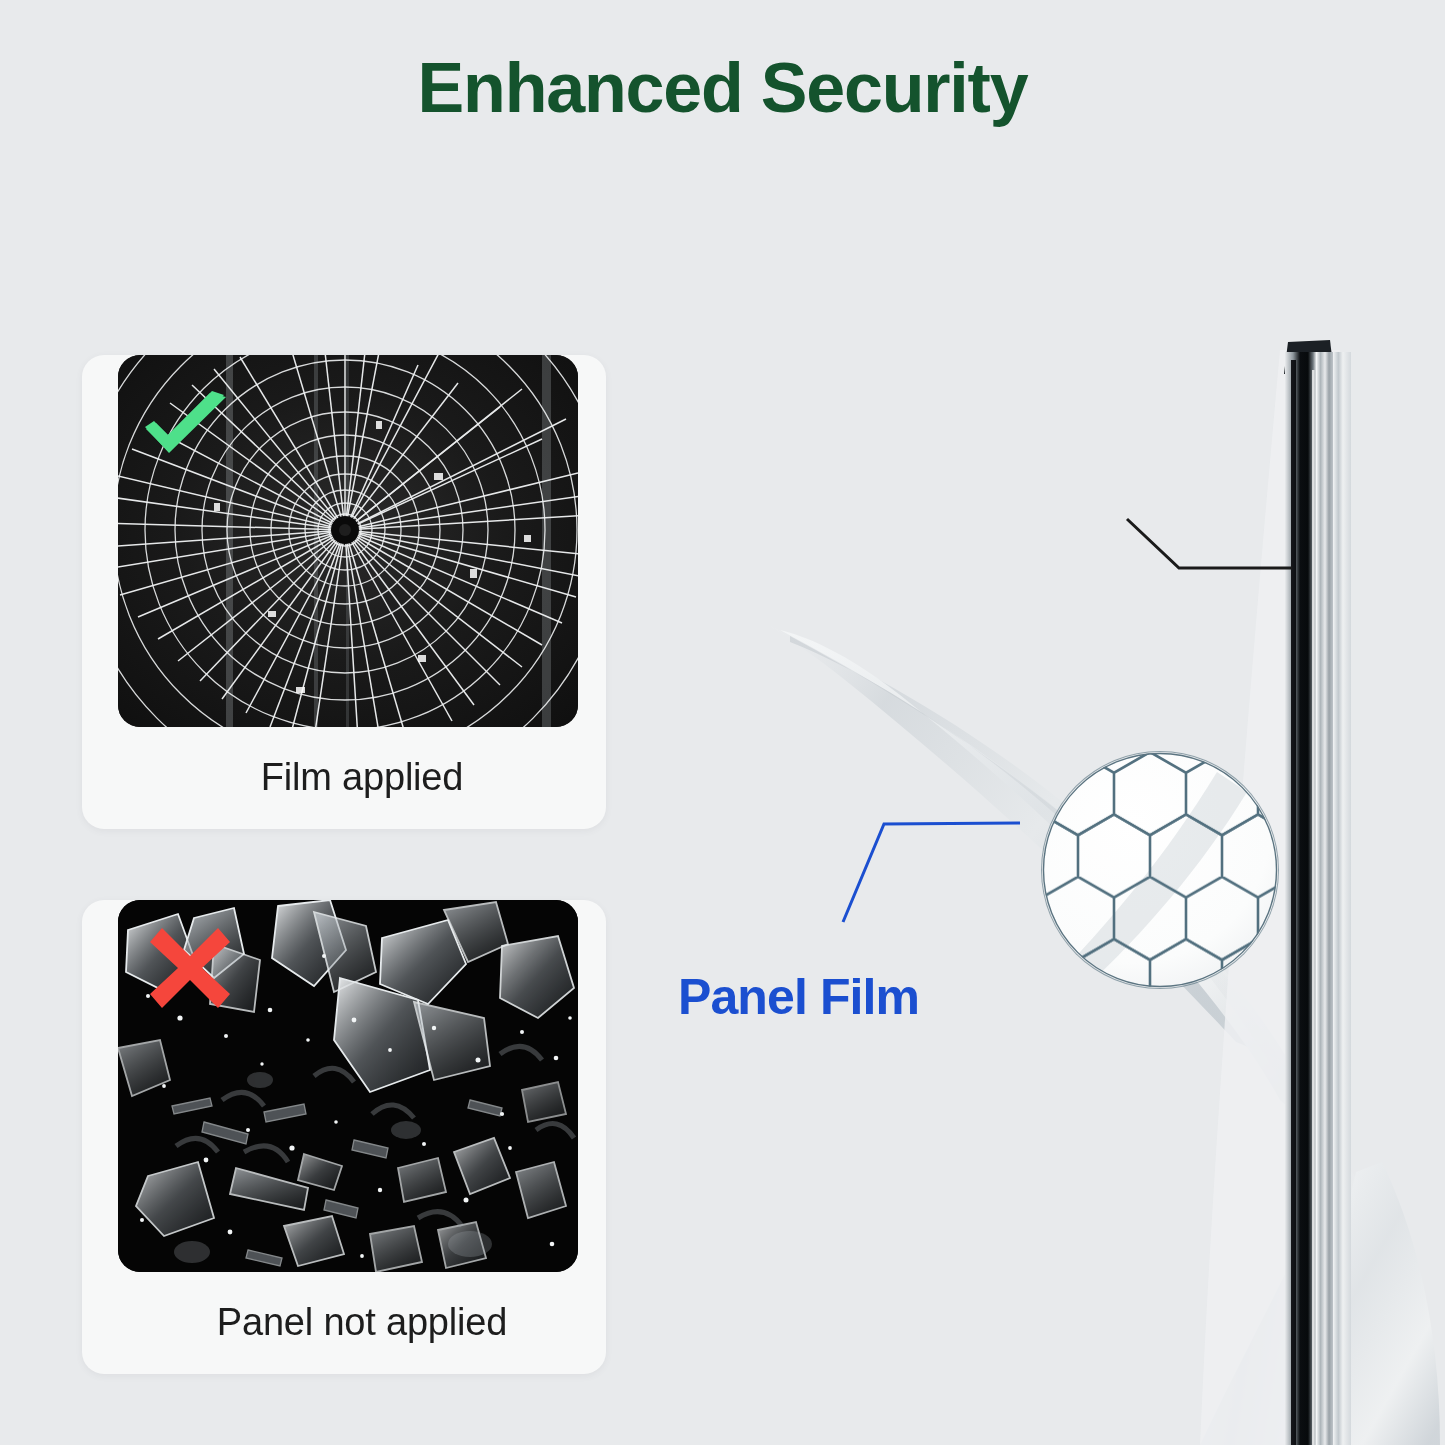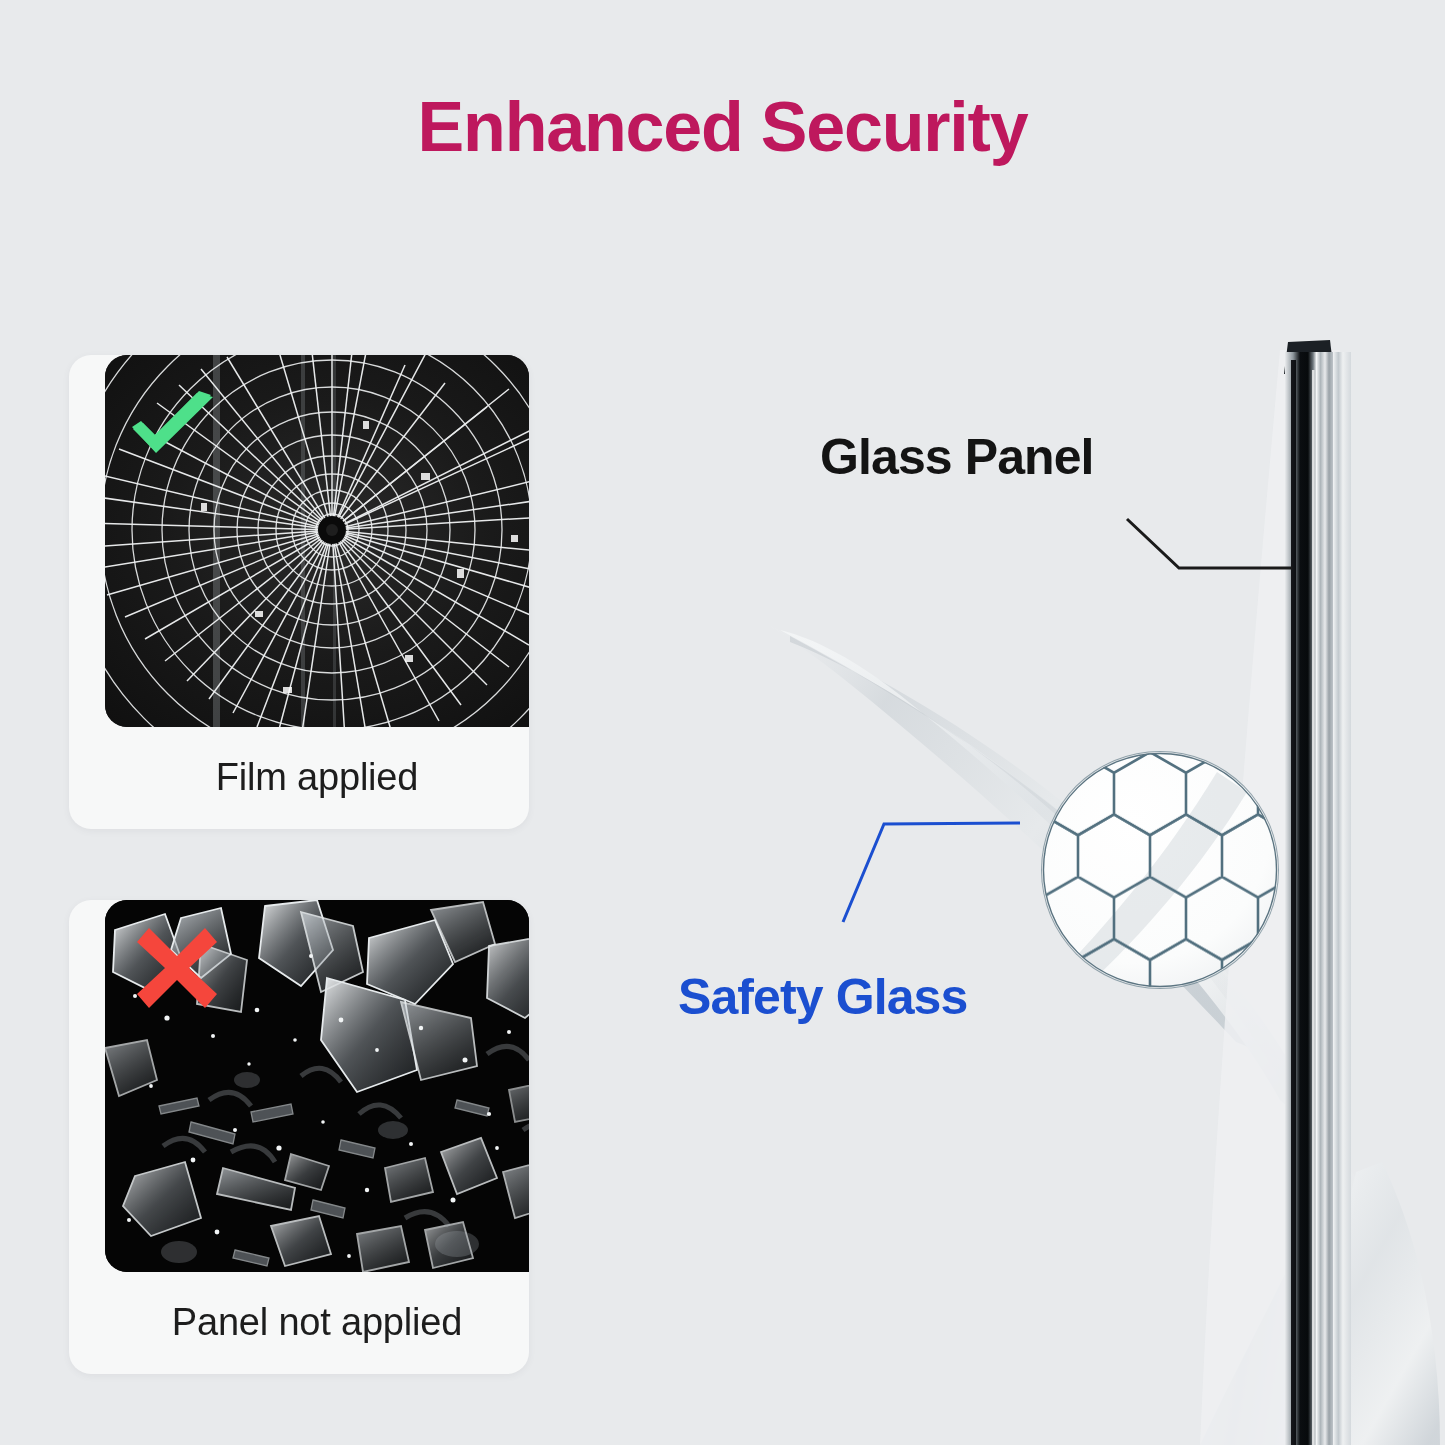--- a/index.html
+++ b/index.html
@@ -29,39 +29,38 @@
     position: absolute;
     left: 0; top: 52px;
     width: 1445px;
     text-align: center;
   }
 
   #page-title {
     font-size: 70px;
     font-weight: bold;
     letter-spacing: -1.2px;
-    color: #be185d;
+    color: #14532d;
     line-height: 1.05;
-    margin-top: 39px;
   }
 
   #subtitle {
     margin: 26px auto 0 auto;
     width: 1200px;
     font-size: 36.5px;
     line-height: 1.45;
     color: #242424;
     letter-spacing: -0.2px;
   }
 
   
   .card {
     position: absolute;
-    left: 69px;
-    width: 460px;
+    left: 82px;
+    width: 524px;
     background: #f7f8f8;
     border-radius: 22px;
     box-shadow: 0 2px 7px rgba(80,90,100,0.07);
     overflow: hidden;
     padding-left: 36px;
   }
   #card-film-applied { top: 355px; height: 474px; }
   #card-film-not-applied { top: 900px; height: 474px; }
 
   .card-photo {
@@ -249,23 +248,22 @@
     </svg>
   </div>
 
   <svg id="callout-lines" viewBox="0 0 1445 1445">
 
     <polyline points="1127,519 1179,568 1292,568" fill="none" stroke="#1a1a1a" stroke-width="3"></polyline>
 
     <polyline points="843,922 884,824 1020,823" fill="none" stroke="#1b4fd0" stroke-width="3"></polyline>
   </svg>
 
-  <div id="label-glass-panel">Glass Panel</div>
-
-  <div id="label-safety-film" style="color:#1b4fd0;">Safety Glass</div>
+
+  <div id="label-safety-film" style="color:#1b4fd0;">Panel Film</div>
 
   <div class="card" id="card-film-applied">
     <div class="card-photo crack-photo">
       <svg class="radial-web" viewBox="0 0 460 372" preserveAspectRatio="xMidYMid slice">
         <defs>
           <radialGradient id="crackBg" cx="0.49" cy="0.47" r="0.78">
             <stop offset="0" stop-color="#2a2a2a"></stop>
             <stop offset="0.45" stop-color="#1a1a1a"></stop>
             <stop offset="1" stop-color="#0e0e0e"></stop>
           </radialGradient>

